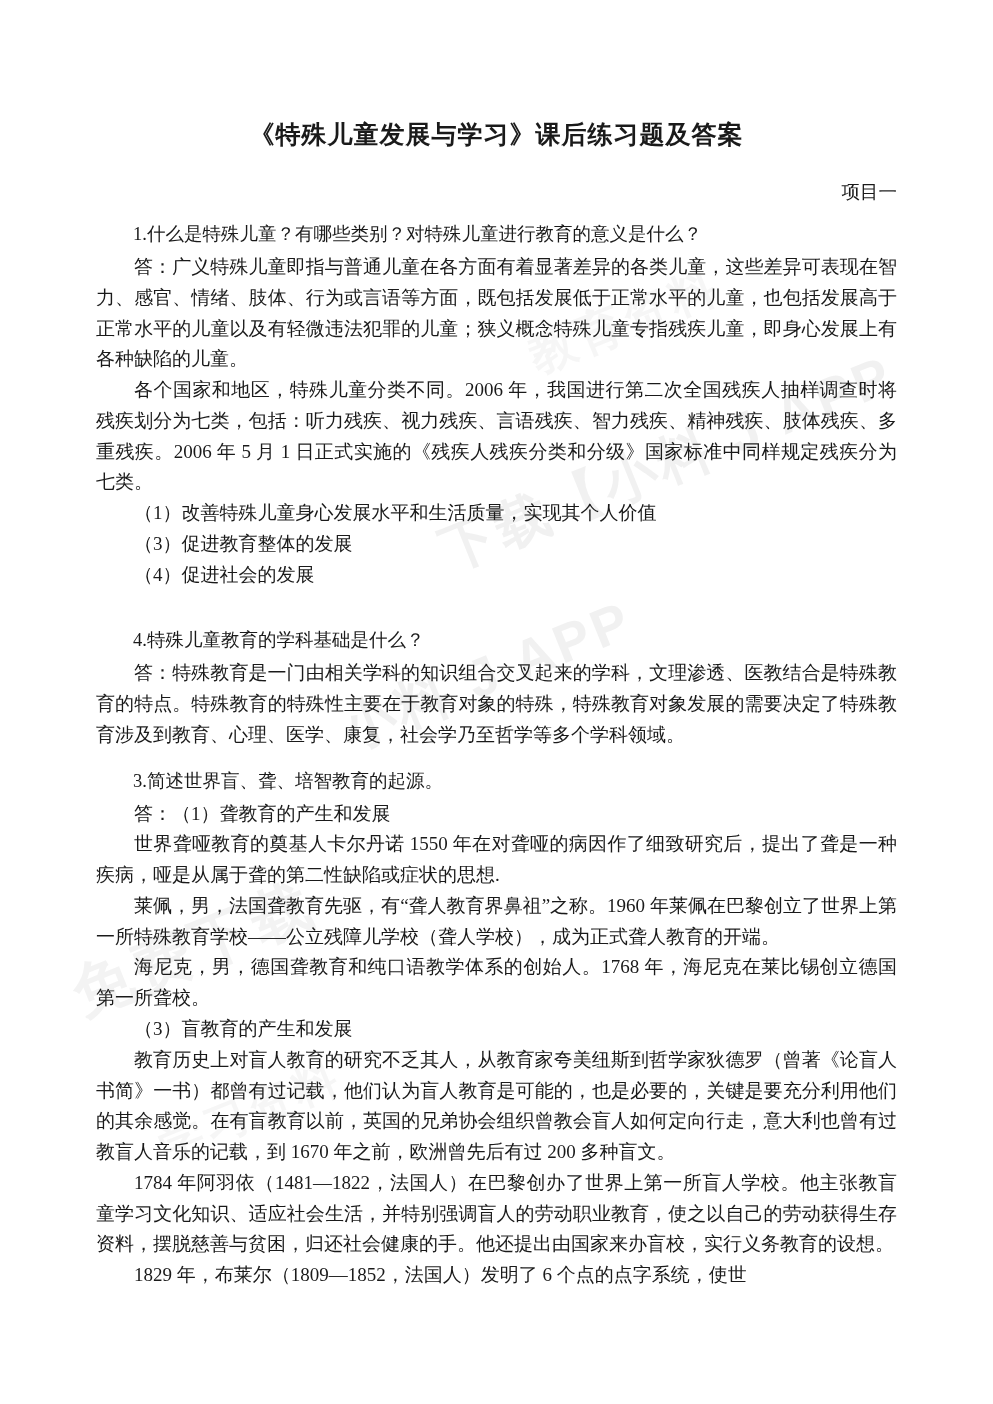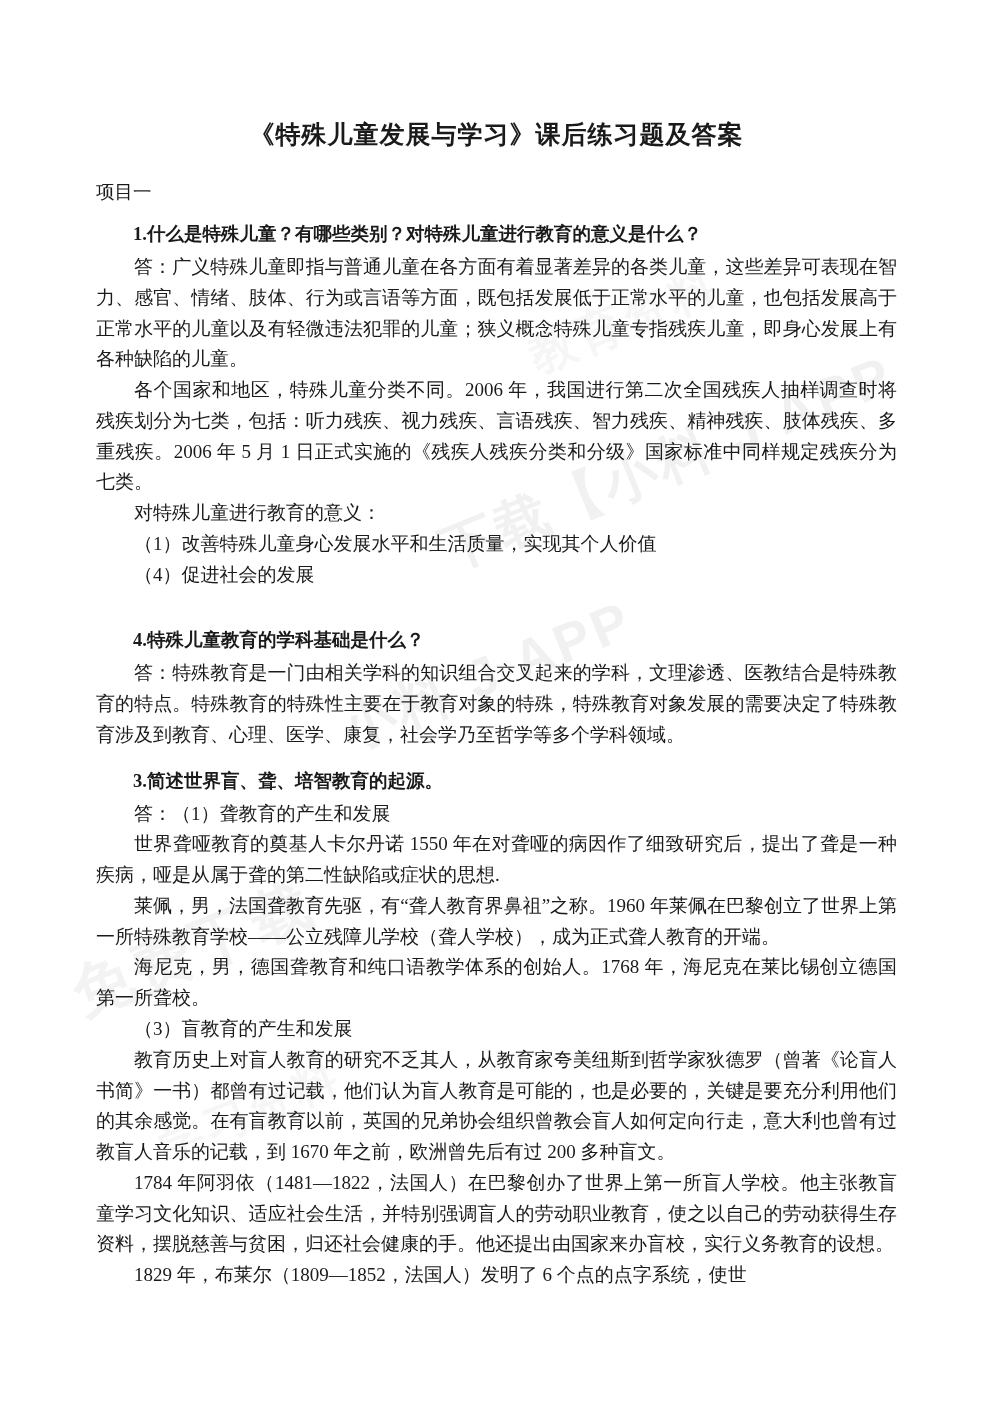--- a/index.html
+++ b/index.html
@@ -52,28 +52,28 @@
   .doc-title {
     text-align: center;
     font-size: 25px;
     font-weight: bold;
     letter-spacing: 1px;
     margin: 0 0 28px 0;
     font-family: "Liberation Serif", "DejaVu Serif", serif;
   }
 
   .section-label {
-    text-align: left;
+    text-align: right;
     font-size: 18.5px;
     margin: 0 0 6px 0;
   }
 
   .q-heading {
     font-size: 18.5px;
-    font-weight: bold;
+    font-weight: normal;
     text-indent: 2em;
     margin: 16px 0 2px 0;
     line-height: 1.62;
   }
 
   p.para {
     font-size: 19px;
     line-height: 1.62;
     margin: 0;
     text-align: justify;
@@ -95,22 +95,22 @@
   <div class="wm-text wm-5">学习资料</div>
 </div>
 
 <div class="page">
   <h1 class="doc-title">《特殊儿童发展与学习》课后练习题及答案</h1>
   <div class="section-label">项目一</div>
   <div id="body-content">
       <div class="q-heading">1.什么是特殊儿童？有哪些类别？对特殊儿童进行教育的意义是什么？</div>
       <p class="para">答：广义特殊儿童即指与普通儿童在各方面有着显著差异的各类儿童，这些差异可表现在智力、感官、情绪、肢体、行为或言语等方面，既包括发展低于正常水平的儿童，也包括发展高于正常水平的儿童以及有轻微违法犯罪的儿童；狭义概念特殊儿童专指残疾儿童，即身心发展上有各种缺陷的儿童。</p>
       <p class="para">各个国家和地区，特殊儿童分类不同。2006 年，我国进行第二次全国残疾人抽样调查时将残疾划分为七类，包括：听力残疾、视力残疾、言语残疾、智力残疾、精神残疾、肢体残疾、多重残疾。2006 年 5 月 1 日正式实施的《残疾人残疾分类和分级》国家标准中同样规定残疾分为七类。</p>
-      <p class="para">对特殊儿童进行教育的意义：</p>
       <p class="para">（1）改善特殊儿童身心发展水平和生活质量，实现其个人价值</p>
+      <p class="para">（3）促进教育整体的发展</p>
       <p class="para">（4）促进社会的发展</p>
       <div class="spacer"></div>
       <div class="q-heading">4.特殊儿童教育的学科基础是什么？</div>
       <p class="para">答：特殊教育是一门由相关学科的知识组合交叉起来的学科，文理渗透、医教结合是特殊教育的特点。特殊教育的特殊性主要在于教育对象的特殊，特殊教育对象发展的需要决定了特殊教育涉及到教育、心理、医学、康复，社会学乃至哲学等多个学科领域。</p>
       <div class="q-heading">3.简述世界盲、聋、培智教育的起源。</div>
       <p class="para">答：（1）聋教育的产生和发展</p>
       <p class="para">世界聋哑教育的奠基人卡尔丹诺 1550 年在对聋哑的病因作了细致研究后，提出了聋是一种疾病，哑是从属于聋的第二性缺陷或症状的思想.</p>
       <p class="para">莱佩，男，法国聋教育先驱，有“聋人教育界鼻祖”之称。1960 年莱佩在巴黎创立了世界上第一所特殊教育学校——公立残障儿学校（聋人学校），成为正式聋人教育的开端。</p>
       <p class="para">海尼克，男，德国聋教育和纯口语教学体系的创始人。1768 年，海尼克在莱比锡创立德国第一所聋校。</p>
       <p class="para">（3）盲教育的产生和发展</p>

